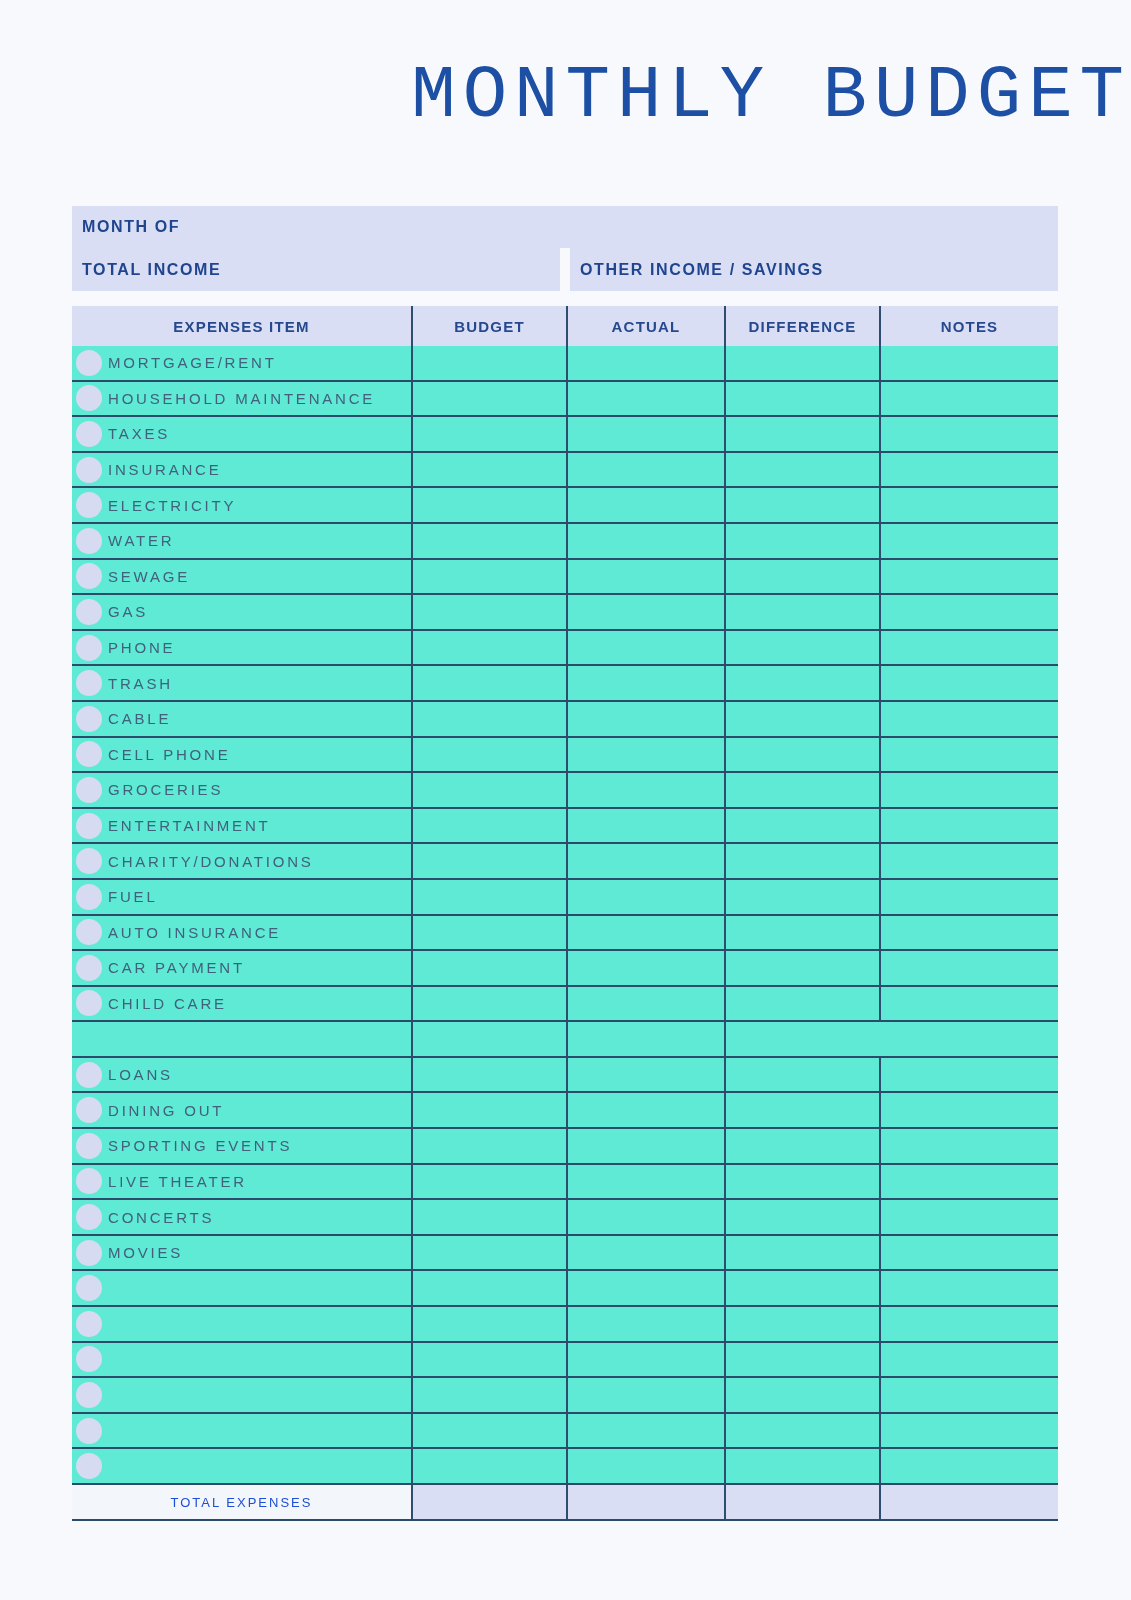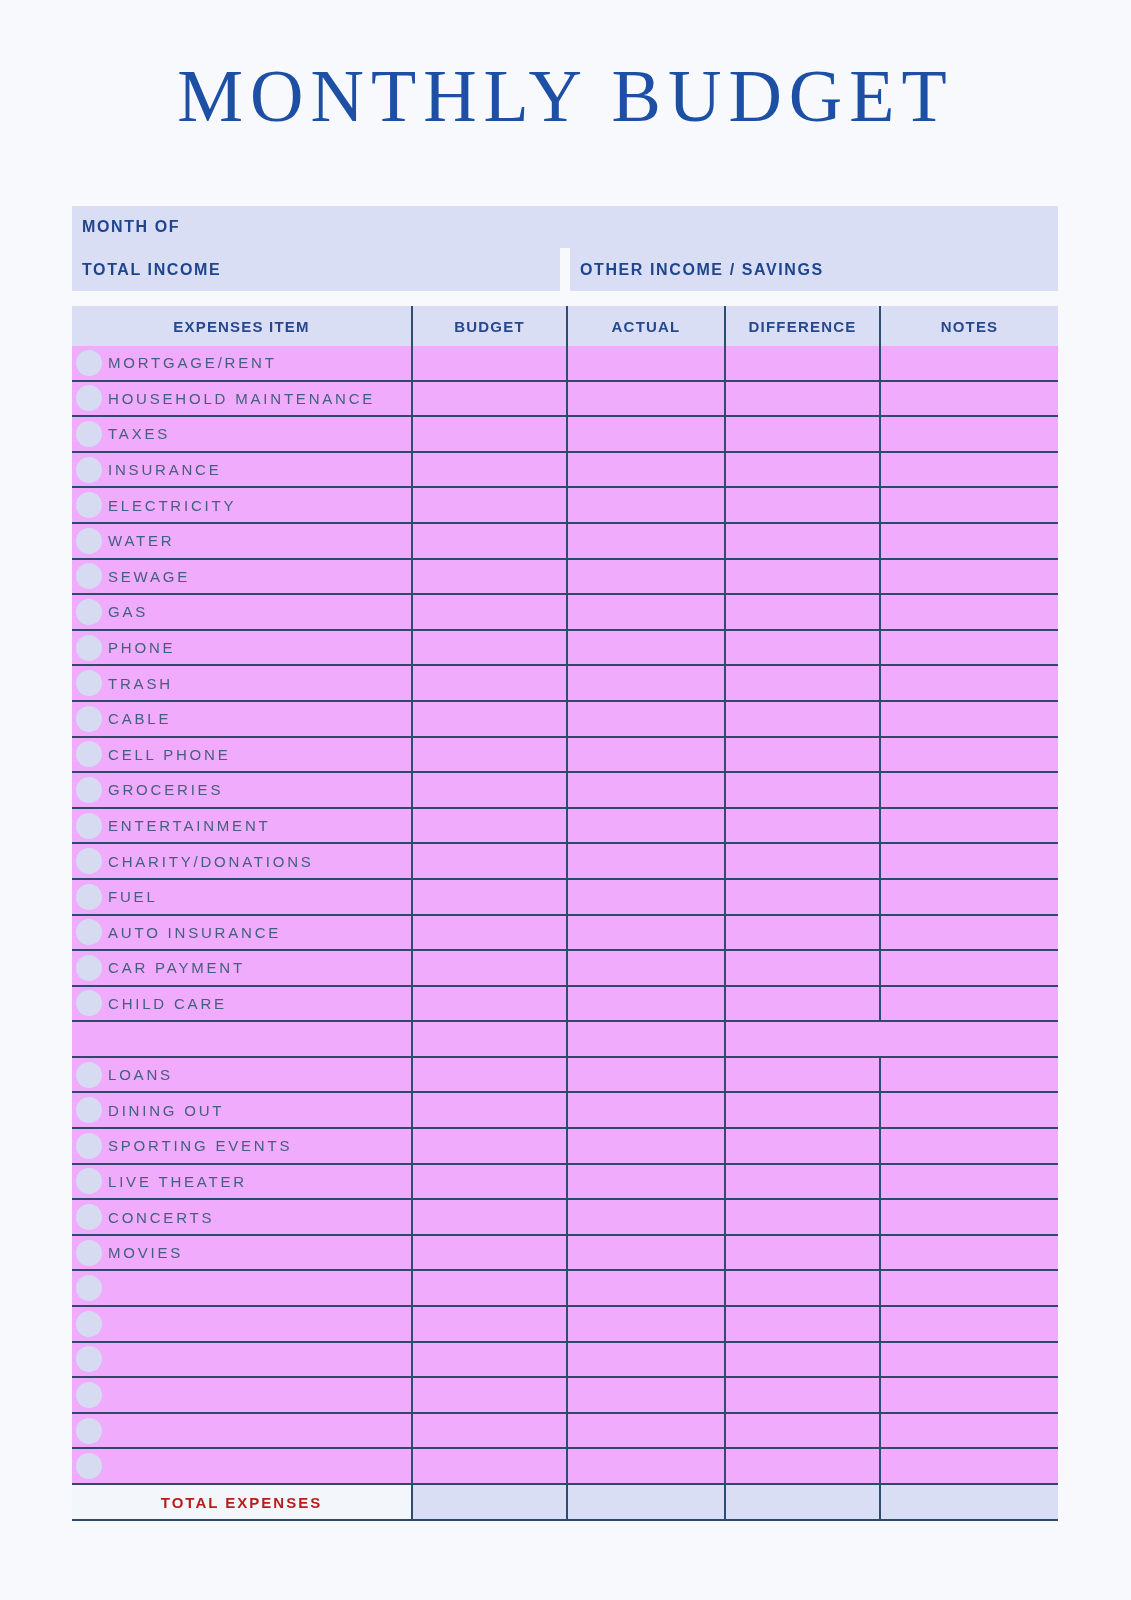--- a/index.html
+++ b/index.html
@@ -7,22 +7,22 @@
     width:1131px;height:1600px;
     background:#f7f9fc;
     font-family:"Liberation Sans", sans-serif;
     position:relative;
     overflow:hidden;
   }
   .page-title{
     margin:0;
     padding-top:56px;
     height:84px;
-    text-align:center;
-    font-family:Liberation Serif, serif;
+    text-align:right;
+    font-family:Liberation Mono, monospace;
     font-weight:500;
     font-size:74px;
     line-height:1.1;
     color:#1d50a4;
     letter-spacing:7px;
   }
   .content{
     width:986px;
     margin-left:72px;
   }
@@ -67,21 +67,21 @@
     display:flex;
     align-items:center;
     justify-content:center;
     color:#26498e;
     font-weight:bold;
     font-size:15px;
     letter-spacing:1.2px;
   }
   .t-row{
     height:35.6px;
-    background:#f0abfc;
+    background:#5eead4;
     border-bottom:2px solid #2c4a6a;
   }
   .t-cell{
     box-sizing:border-box;
     min-width:0;
   }
   .t-cell + .t-cell{
     border-left:2px solid #2e4d6f;
   }
   .c-item{
@@ -109,23 +109,23 @@
   }
   .t-foot .t-cell{
     display:flex;
     align-items:center;
     justify-content:center;
   }
   .t-foot .fill{
     background:#dadef4;
   }
   .foot-label{
-    color:#b91c1c;
-    font-weight:bold;
-    font-size:15px;
+    color:#1d4ed8;
+    font-weight:normal;
+    font-size:13px;
     letter-spacing:2px;
   }
   .bar-value{
     flex:1;
   }
 </style>
 </head>
 <body>
 
 <h1 class="page-title">MONTHLY BUDGET</h1>

